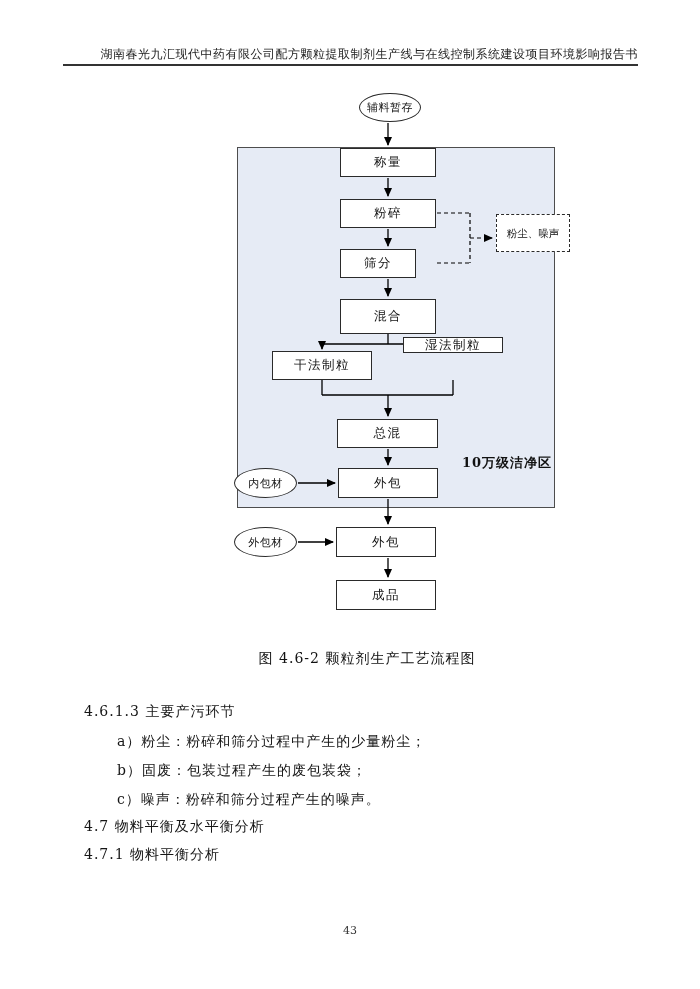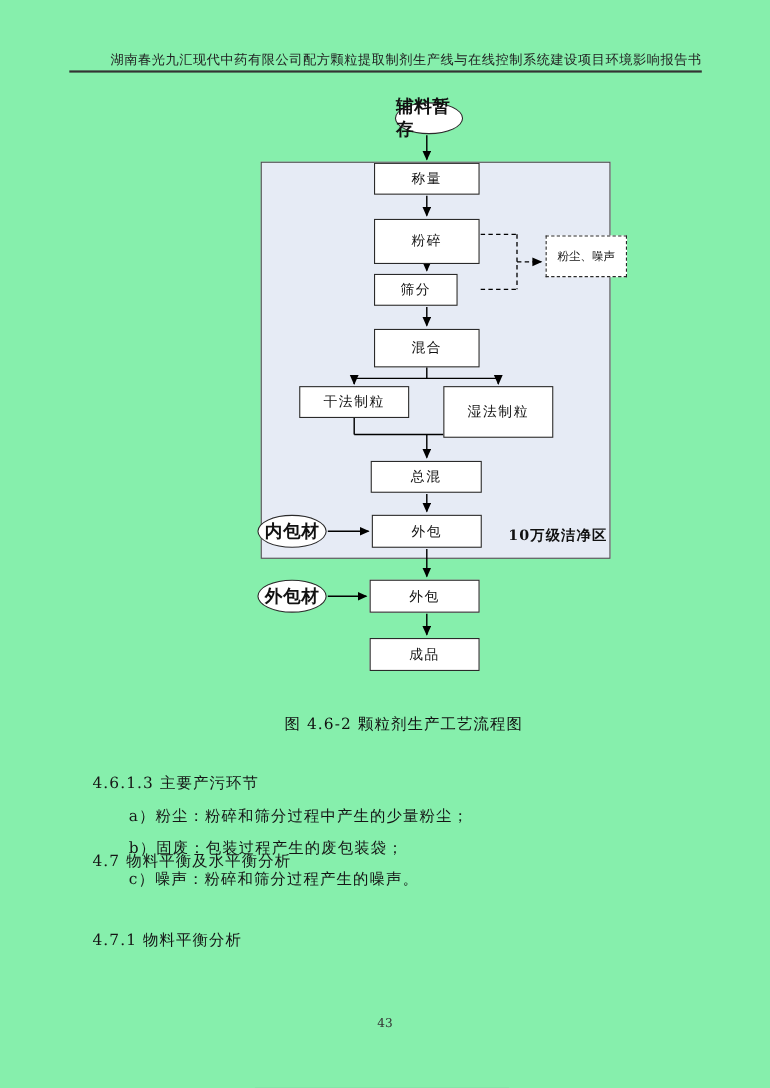--- a/index.html
+++ b/index.html
@@ -1,20 +1,20 @@
 <!DOCTYPE html>
 <html style="--region_fill: #e6ebf5; --line_color: #000000; --border_color: #2a2a2a;"><head>
 <meta charset="utf-8">
 <style>
   html,body{margin:0;padding:0;background:#888;}
   .page{
     position:relative;
     width:700px;height:989px;
     margin:0 auto;
-    background:#86efac;
+    background:#ffffff;
     font-family:"DejaVu Serif","Liberation Serif",serif;
     color:#1c1c1c;
     overflow:hidden;
   }
   .header-title{
     position:absolute;top:46px;left:63px;width:575px;
     font-size:12px;text-align:right;letter-spacing:.5px;color:#222;
     white-space:nowrap;
   }
   .header-rule{
@@ -27,30 +27,30 @@
     border:1.6px solid #4d4d4d;
     box-sizing:border-box;
   }
   svg.connectors{position:absolute;top:0;left:0;pointer-events:none;}
   .node{
     position:absolute;box-sizing:border-box;
     background:#ffffff;border:1.4px solid #2a2a2a;
     display:flex;align-items:center;justify-content:center;
     font-size:12.5px;letter-spacing:1.5px;color:#111;
   }
-  .ellipse{border-radius:50%;font-size:16px;letter-spacing:.5px;font-weight:bold;}
+  .ellipse{border-radius:50%;font-size:11px;letter-spacing:.5px;}
   .dashed-box{
     position:absolute;box-sizing:border-box;
     background:#ffffff;border:1.2px dashed #2a2a2a;
     display:flex;align-items:center;justify-content:center;
     text-align:center;font-size:10.5px;line-height:1.4;color:#111;
     padding:1px 3px;
   }
   .clean-area-label{
-    position:absolute;left:462px;top:478px;
+    position:absolute;left:462px;top:454px;
     font-size:13px;font-weight:bold;letter-spacing:1px;color:#111;
     white-space:nowrap;
   }
   .caption{
     position:absolute;top:650px;left:17px;width:700px;
     text-align:center;font-size:14px;letter-spacing:1px;color:#111;
   }
   .body-line{position:absolute;font-size:14px;letter-spacing:1px;color:#151515;white-space:nowrap;}
   .lvl1{left:84px;}
   .lvl2{left:117px;}
@@ -99,31 +99,31 @@
       <line x1="470" y1="213" x2="470" y2="263"></line>
       <line x1="437" y1="263" x2="470" y2="263"></line>
       <line x1="470" y1="238" x2="492" y2="238" marker-end="url(#arrow)"></line>
     </g>
   </svg>
 
   <div class="node ellipse" style="left:359px;top:93px;width:62px;height:29px;">辅料暂存</div>
 
   <div class="node" style="left:340px;top:148px;width:96px;height:29px;">称量</div>
 
-  <div class="node" style="left:340px;top:199px;width:96px;height:41px;">粉碎</div>
+  <div class="node" style="left:340px;top:199px;width:96px;height:29px;">粉碎</div>
 
   <div class="dashed-box" style="left:496px;top:214px;width:74px;height:38px;">粉尘、噪声</div>
 
   <div class="node" style="left:340px;top:249px;width:76px;height:29px;">筛分</div>
 
   <div class="node" style="left:340px;top:299px;width:96px;height:35px;">混合</div>
 
   <div class="node" style="left:272px;top:351px;width:100px;height:29px;">干法制粒</div>
 
-  <div class="node" style="left:403px;top:351px;width:100px;height:47px;">湿法制粒</div>
+  <div class="node" style="left:403px;top:337px;width:100px;height:16px;">湿法制粒</div>
 
   <div class="node" style="left:337px;top:419px;width:101px;height:29px;">总混</div>
 
   <div class="clean-area-label">10万级洁净区</div>
 
   <div class="node ellipse" style="left:234px;top:468px;width:63px;height:30px;">内包材</div>
 
   <div class="node" style="left:338px;top:468px;width:100px;height:30px;">外包</div>
 
   <div class="node ellipse" style="left:234px;top:527px;width:63px;height:30px;">外包材</div>
@@ -131,18 +131,18 @@
   <div class="node" style="left:336px;top:527px;width:100px;height:30px;">外包</div>
 
   <div class="node" style="left:336px;top:580px;width:100px;height:30px;">成品</div>
 
   <div class="caption">图 4.6-2  颗粒剂生产工艺流程图</div>
 
   <div class="body-line lvl1" style="top:703px;">4.6.1.3  主要产污环节</div>
   <div class="body-line lvl2" style="top:762px;">b）固废：包装过程产生的废包装袋；</div>
   <div class="body-line lvl2" style="top:733px;">a）粉尘：粉碎和筛分过程中产生的少量粉尘；</div>
   <div class="body-line lvl2" style="top:791px;">c）噪声：粉碎和筛分过程产生的噪声。</div>
-  <div class="body-line lvl1" style="top:774px;text-align:center;">4.7 物料平衡及水平衡分析</div>
+  <div class="body-line lvl1" style="top:818px;text-align:center;">4.7 物料平衡及水平衡分析</div>
   <div class="body-line lvl1" style="top:846px;">4.7.1  物料平衡分析</div>
 
   <div class="page-number">43</div>
 
 </div>
 
 </body></html>

